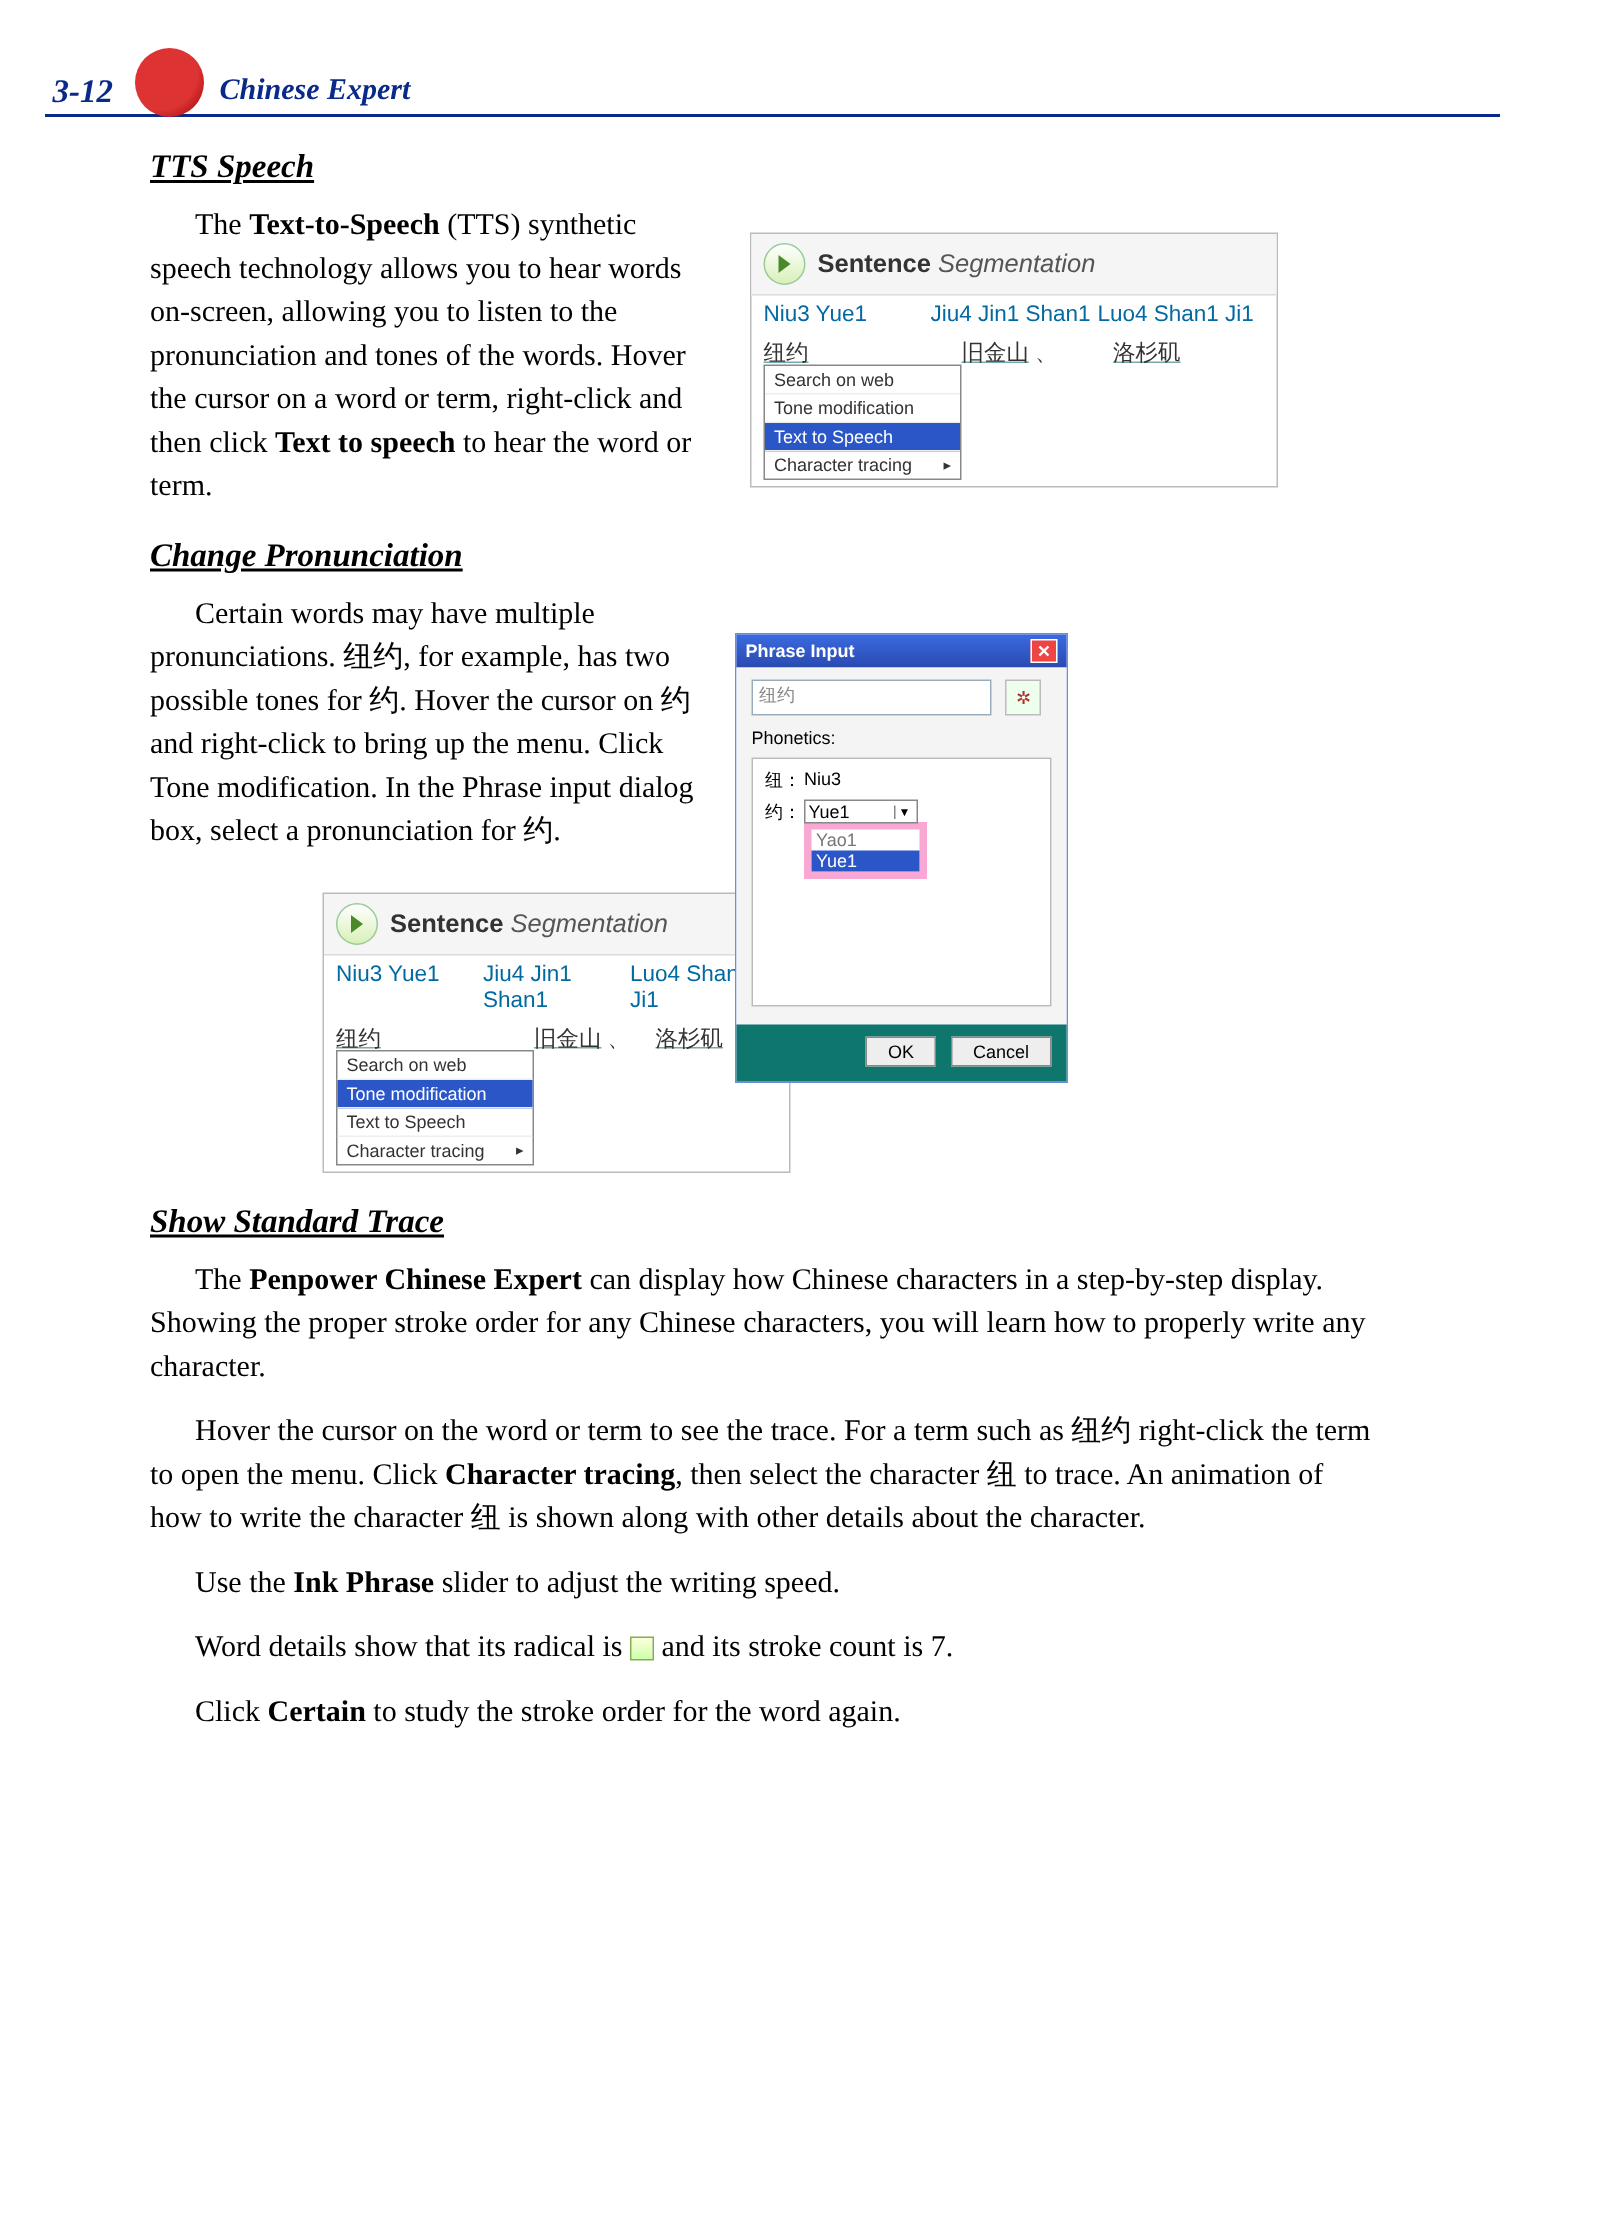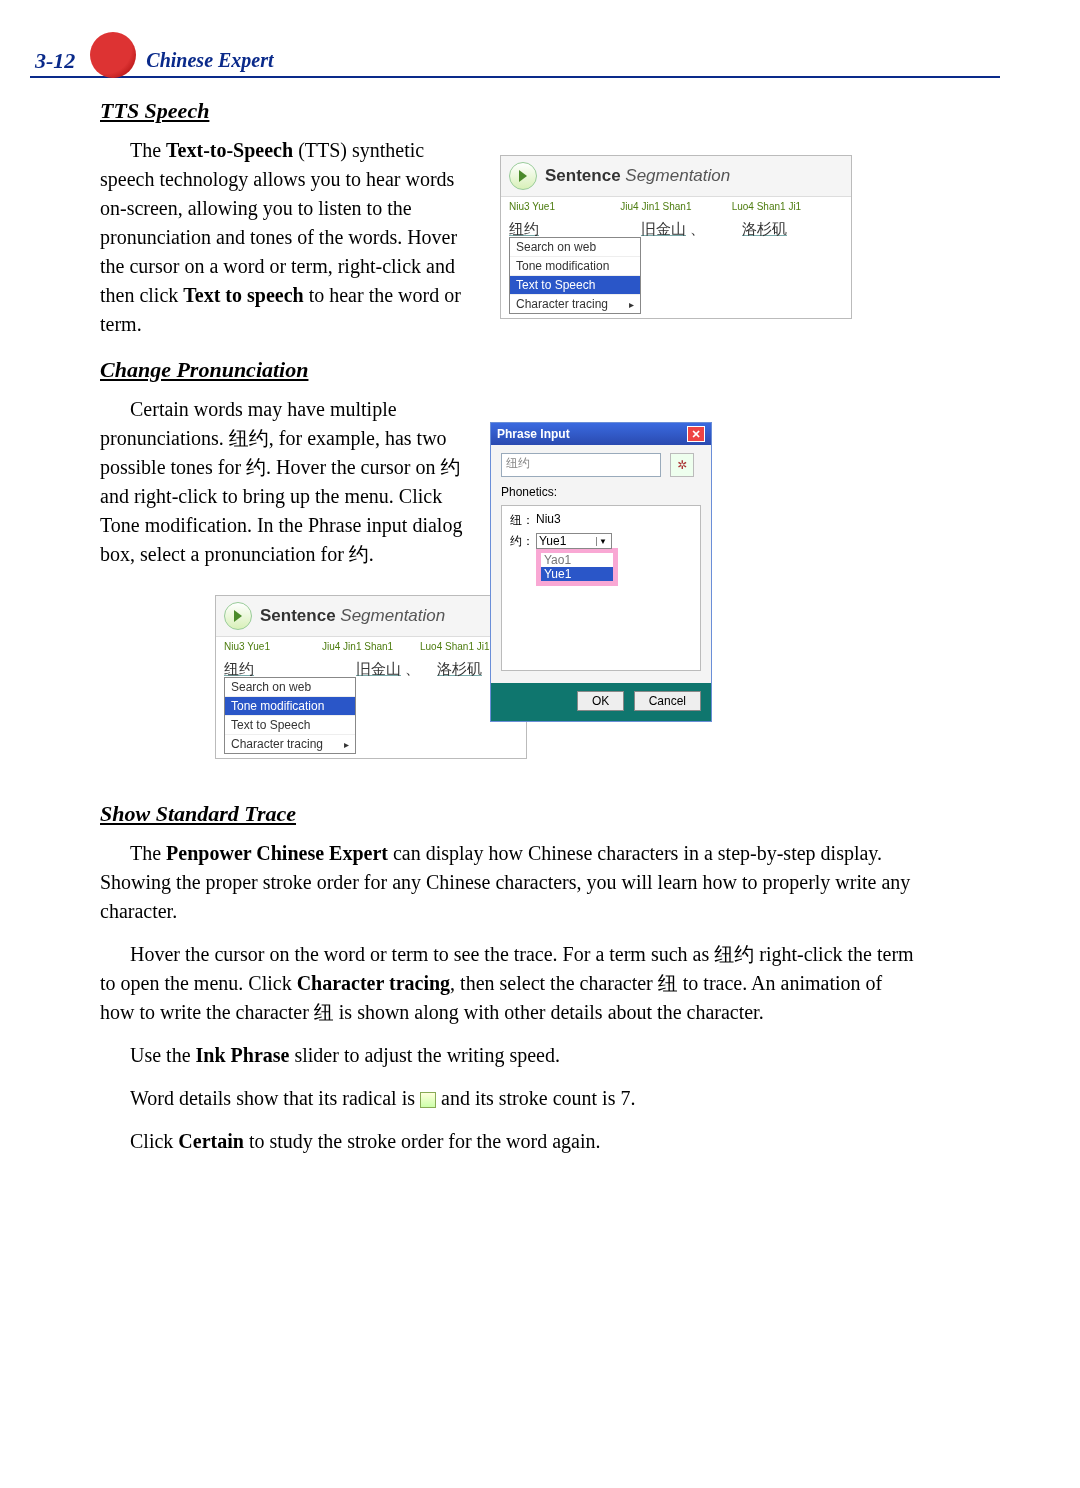--- a/index.html
+++ b/index.html
@@ -95,21 +95,21 @@
     border-left: 8px solid #4a8a2a;
     border-top: 6px solid transparent;
     border-bottom: 6px solid transparent;
   }
   .seg-head-title { font-size: 17px; color:#555; font-style: italic;}
   .seg-head-title b { color:#333; font-style:normal;}
   .seg-row {
     display: flex;
     padding: 4px 8px;
   }
-  .seg-row.pinyin { font-size: 10px; color:#4d7c0f;}
+  .seg-row.pinyin { font-size: 15px; color:#0369a1;}
   .seg-row.pinyin > div { flex:1; }
   .seg-row.hz { font-size: 15px; align-items:flex-start;}
   .seg-row.hz > div { flex:1; }
   .hz-underline { text-decoration: underline; text-decoration-color:#7aa; }
   .ctx-menu {
     position: relative;
     left: 0;
     width: 130px;
     border: 1px solid #888;
     background: #fff;

